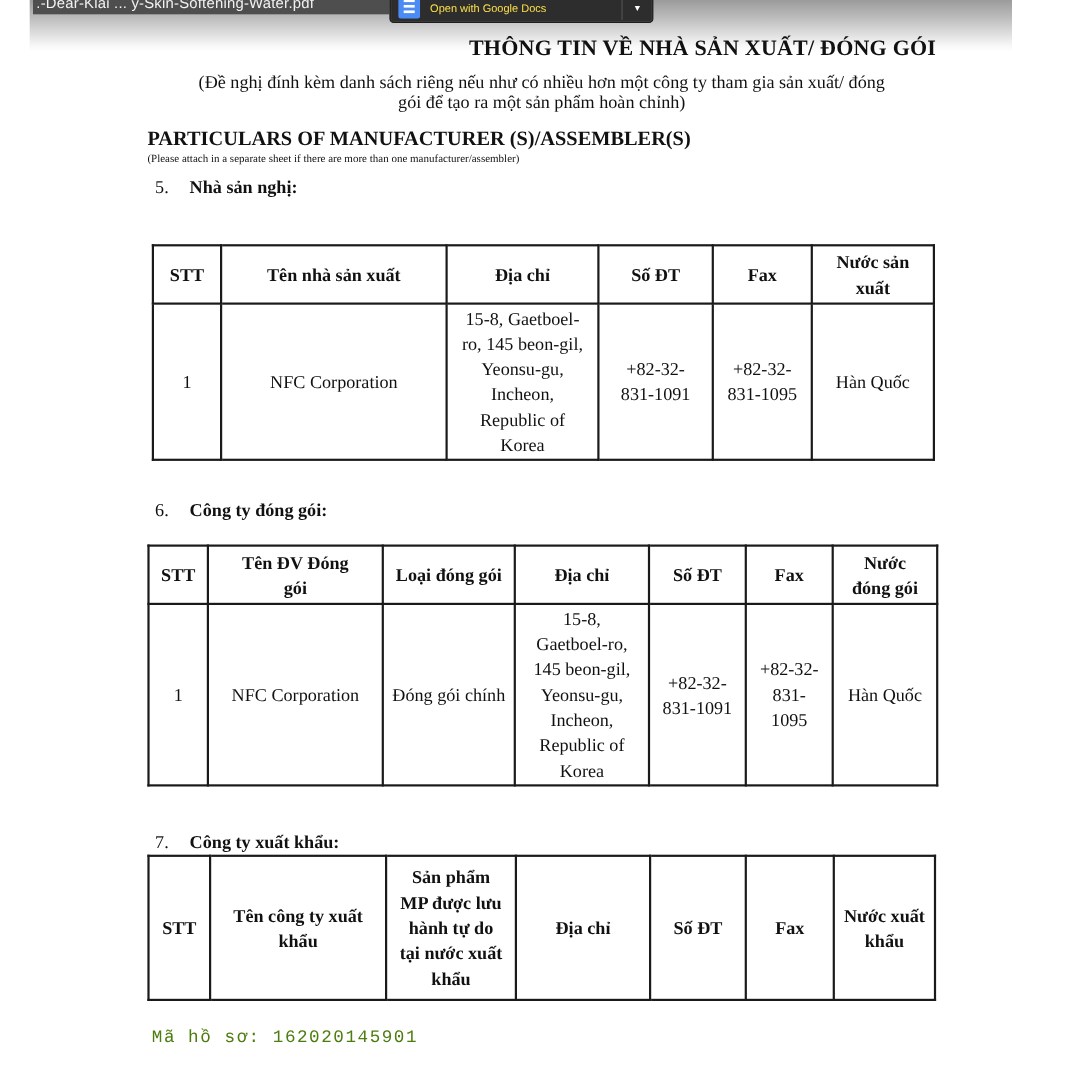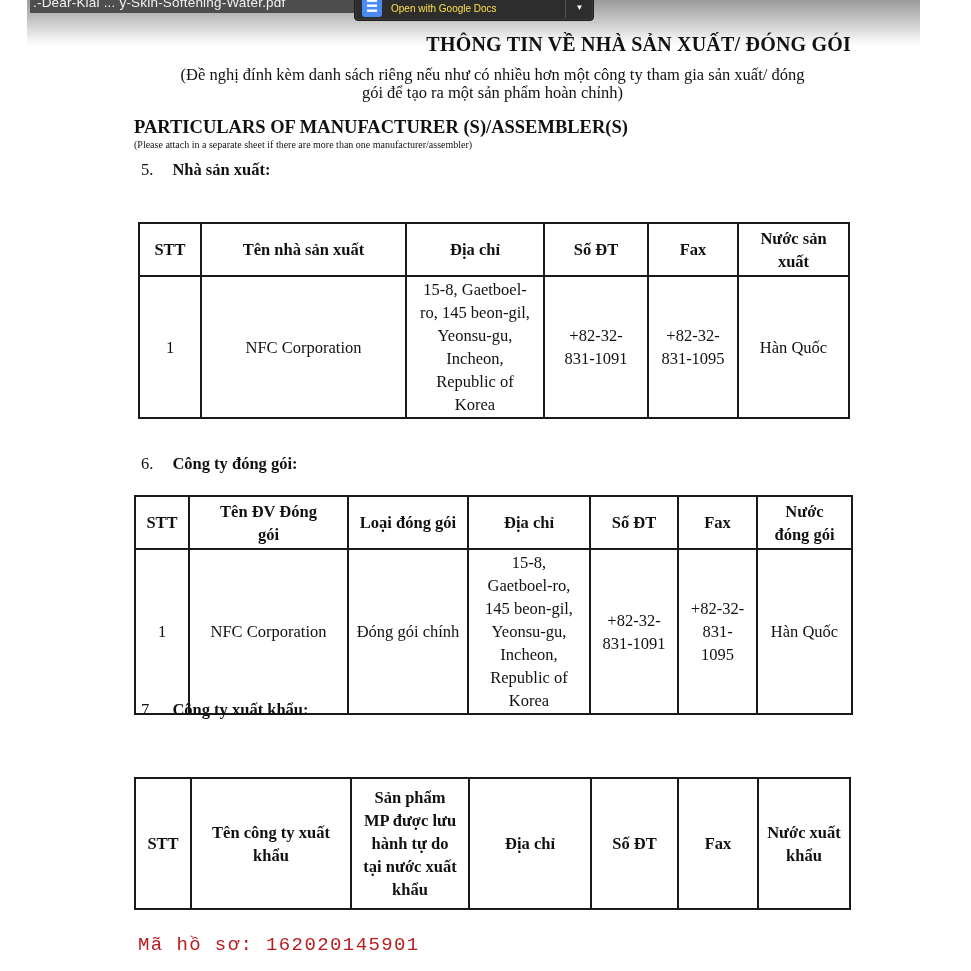--- a/index.html
+++ b/index.html
@@ -54,42 +54,42 @@
   }
   .doc-subheading-en{
     position:absolute;top:139px;left:0;width:100%;
     font-size:10px;
   }
   .section-head{position:absolute;left:7px;font-size:16.5px;}
   .section-head .num{font-weight:normal;}
   .section-head .ttl{font-weight:bold;margin-left:19px;}
   .sec-5{top:160px;}
   .sec-6{top:454px;}
-  .sec-7{top:700px;}
+  .sec-7{top:756px;}
   table{
     position:absolute;border-collapse:collapse;table-layout:fixed;
     font-size:16.5px;color:#111;
   }
   th,td{
     border:2px solid #1a1a1a;text-align:center;vertical-align:middle;
     padding:1px 2px;line-height:23px;white-space:pre-line;overflow:hidden;
   }
   th{font-weight:bold;}
   .tbl-1{left:4px;top:222px;width:710px;}
   .tbl-1 .hrow{height:53px;}
   .tbl-1 .drow{height:137px;}
   .tbl-2{left:0px;top:495px;width:717px;}
   .tbl-2 .hrow{height:53px;}
   .tbl-2 .drow{height:162px;}
   .tbl-3{left:0px;top:777px;width:715px;}
   .tbl-3 .hrow{height:131px;}
   .footer-code{
     position:absolute;left:4px;top:934px;
     font-family:"Liberation Mono","DejaVu Sans Mono",monospace;
-    font-size:19px;letter-spacing:1.4px;color:#b91c1c;
+    font-size:16px;letter-spacing:1.4px;color:#4d7c0f;
   }
 </style>
 </head>
 <body>
 
 <div class="top-gradient"></div>
 
 <div class="filename-bar">
   <span>.-Dear-Klai ... y-Skin-Softening-Water.pdf</span>
 </div>
@@ -110,21 +110,21 @@
 
 <div class="doc">
 
   <div class="doc-title">THÔNG TIN VỀ NHÀ SẢN XUẤT/ ĐÓNG GÓI</div>
   <div class="doc-subtitle">(Đề nghị đính kèm danh sách riêng nếu như có nhiều hơn một công ty tham gia sản xuất/ đóng
 gói để tạo ra một sản phẩm hoàn chỉnh)</div>
   <div class="doc-heading-en">PARTICULARS OF MANUFACTURER (S)/ASSEMBLER(S)</div>
   <div class="doc-subheading-en">(Please attach in a separate sheet if there are more than one manufacturer/assembler)</div>
 
   <div class="section-head sec-5">
-    <span class="num">5.</span><span class="ttl">Nhà sản xuất:</span>
+    <span class="num">5.</span><span class="ttl">Nhà sản nghị:</span>
   </div>
 
   <table class="tbl-1">
     <colgroup>
         <col style="width:62px">
         <col style="width:205px">
         <col style="width:138px">
         <col style="width:104px">
         <col style="width:90px">
         <col style="width:111px">

